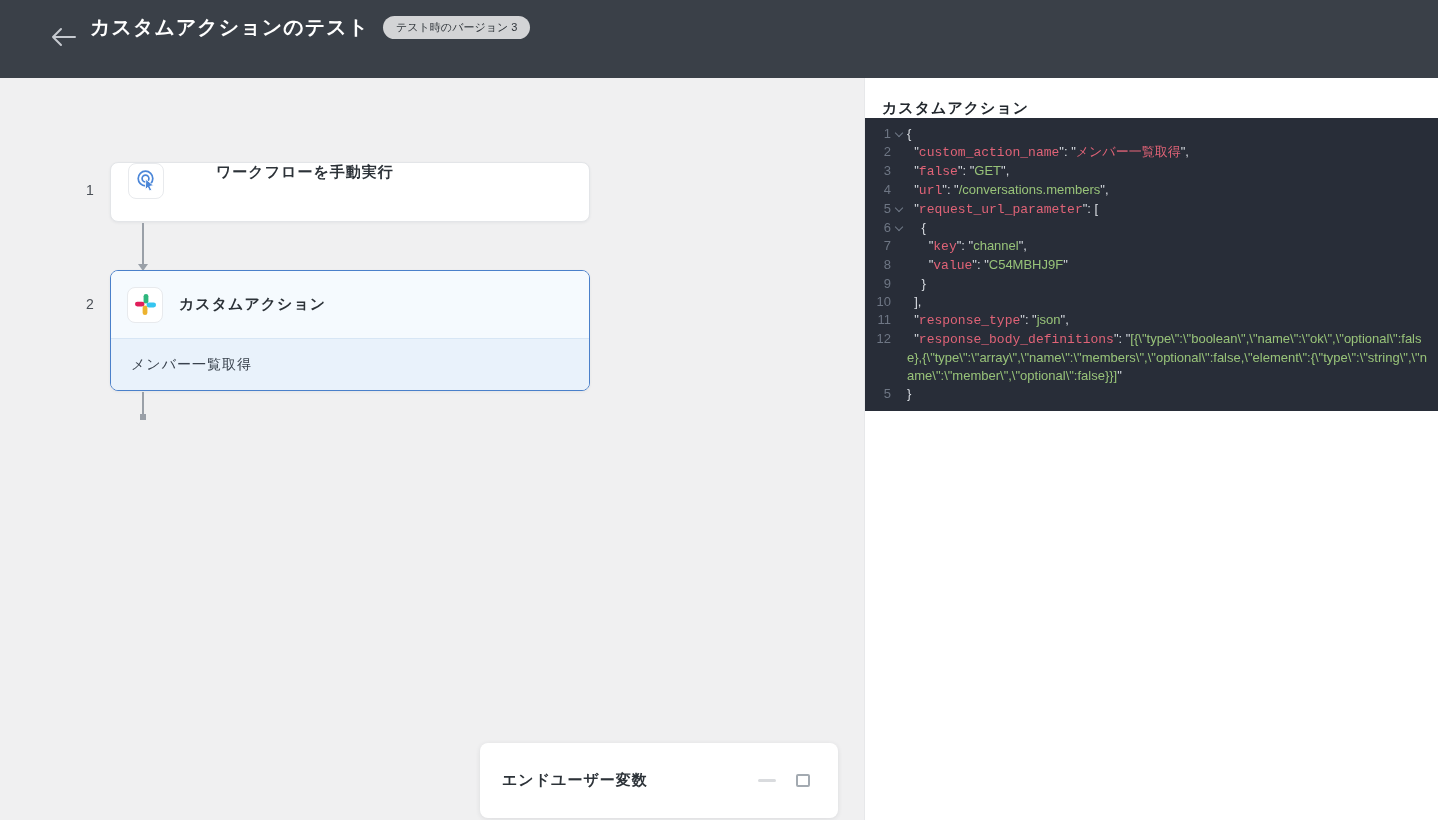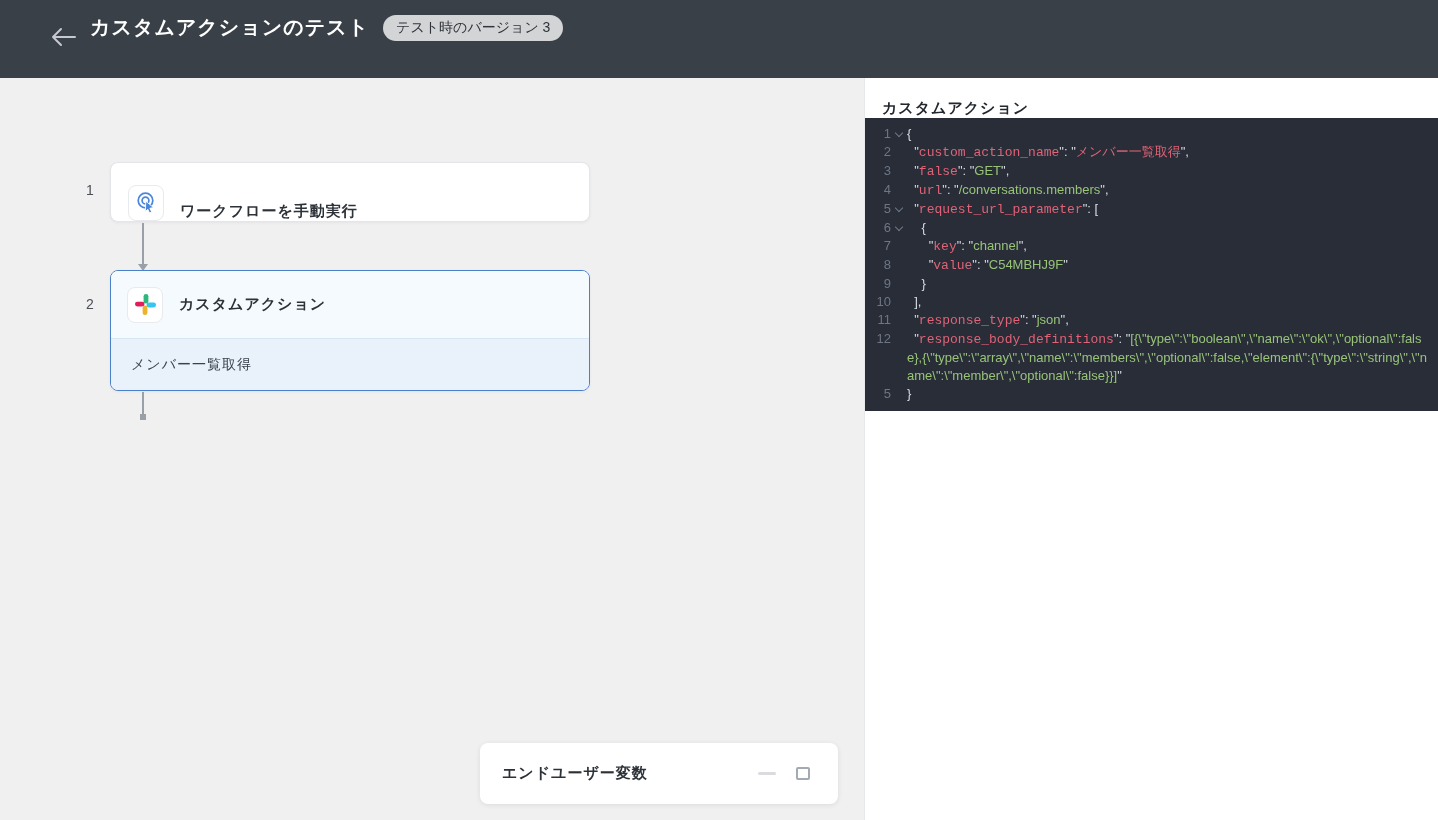--- a/index.html
+++ b/index.html
@@ -6,56 +6,56 @@
   html,body { width:1438px; height:820px; overflow:hidden; background:#f0f0f1;
               font-family:"Liberation Sans","DejaVu Sans",sans-serif; }
 
   
   .header { height:78px; background:#3a4048; display:flex; align-items:flex-start; padding:14px 12px 0 40px; }
   .back-btn { width:46px; height:40px; display:flex; align-items:center; justify-content:center;
               background:none; border:none; cursor:pointer; margin-top:4px; }
   .hgroup { margin-left:4px; }
   .hrow { display:flex; align-items:center; }
   .htitle { color:#ffffff; font-size:20px; font-weight:bold; letter-spacing:1px; }
-  .badge { margin-left:14px; background:#d3d4d6; color:#2f343a; font-size:14px;
+  .badge { margin-left:14px; background:#d3d4d6; color:#2f343a; font-size:11px;
            padding:4px 13px; border-radius:13px; white-space:nowrap; }
   .htime { color:#aeb2b8; font-size:12px; margin-top:9px; }
 
   
   .main { display:flex; height:742px; }
   .canvas { position:relative; width:864px; height:742px; background:#f0f0f1; flex-shrink:0; }
 
   .step-num { position:absolute; font-size:14px; color:#4a4f56; }
   .num1 { left:86px; top:104px; }
   .num2 { left:86px; top:218px; }
 
   .card { position:absolute; left:110px; width:480px; background:#ffffff;
           border:1px solid #e3e5e8; border-radius:8px; box-shadow:0 1px 3px rgba(40,50,60,.06); cursor:pointer; }
-  .card1 { top:84px; height:60px; display:flex; align-items:flex-end; padding-left:17px; }
+  .card1 { top:84px; height:60px; display:flex; align-items:flex-start; padding-left:17px;gap:36px; }
 
   .icon-box { width:36px; height:36px; background:#ffffff; border:1px solid #e8eaed; border-radius:8px;
               display:flex; align-items:center; justify-content:center; flex-shrink:0; }
   .step-title { font-size:15px; font-weight:600; color:#2c3238; margin-left:16px; letter-spacing:1px; }
 
   .card2 { top:192px; height:121px; border:1.5px solid #4a80ca; background:#f5fafe; overflow:hidden; padding:0; }
   .card2-top { height:67px; display:flex; align-items:center; padding-left:16px; background:#f5fafe; }
   .card2-bottom { height:52px; display:flex; align-items:center; padding-left:20px;
                   background:#e9f2fb; border-top:1px solid #d7e6f5; }
   .step-sub { font-size:14px; color:#39424d; letter-spacing:1px; }
 
   .conn-line { position:absolute; left:142px; width:1.5px; background:#9aa0a8; }
   .line1 { top:145px; height:42px; }
   .line2 { top:314px; height:22px; }
   .arrow-head { position:absolute; left:138px; top:186px; width:0; height:0;
                 border-left:5px solid transparent; border-right:5px solid transparent;
                 border-top:7px solid #9aa0a8; }
   .conn-end { position:absolute; left:140px; top:336px; width:6px; height:6px; background:#9aa0a8; }
 
   
-  .eu-panel { position:absolute; left:480px; top:665px; width:358px; height:61px; background:#ffffff;
+  .eu-panel { position:absolute; left:480px; top:665px; width:358px; height:75px; background:#ffffff;
               border-radius:8px; box-shadow:0 1px 5px rgba(40,50,60,.10);
               display:flex; align-items:center; padding:0 24px 0 22px; }
   .eu-title { font-size:15px; font-weight:bold; color:#2c3238; letter-spacing:1px; flex:1; }
   .win-btn { background:none; border:none; cursor:pointer; display:flex; align-items:center;
              justify-content:center; width:22px; height:22px; }
   .min-bar { width:18px; height:3px; background:#d9dbde; border-radius:1.5px; }
   .max-box { width:14px; height:13px; border:2px solid #a3aab1; border-radius:2px; }
   .win-btn + .win-btn { margin-left:14px; }
 
   

